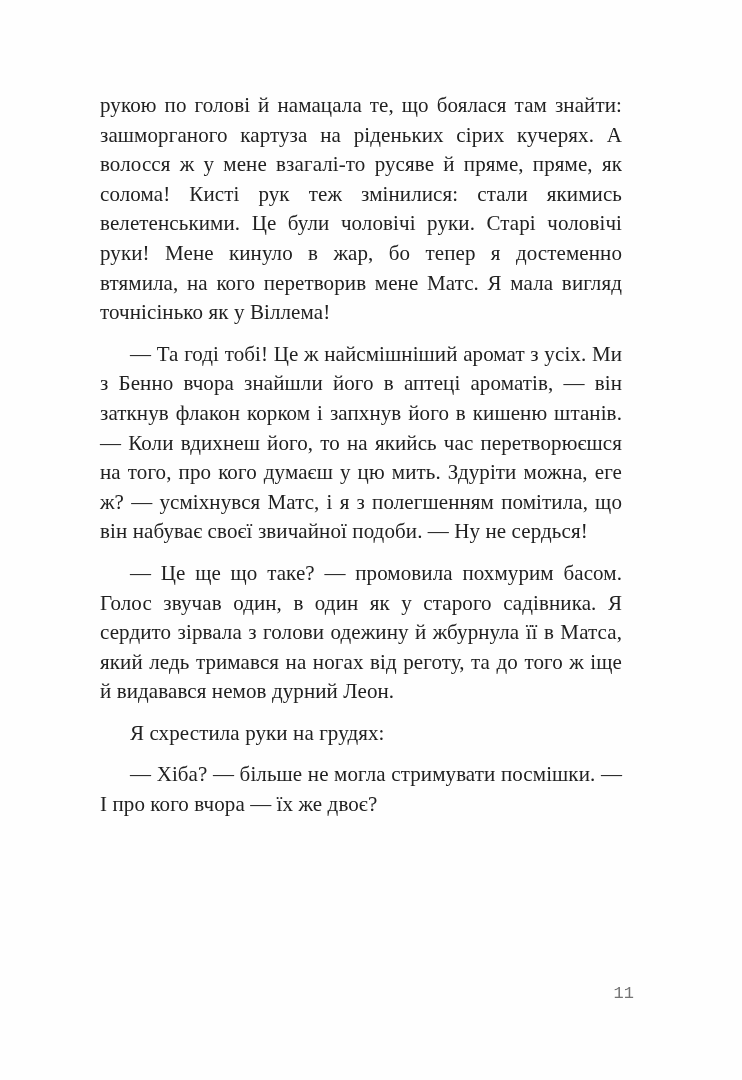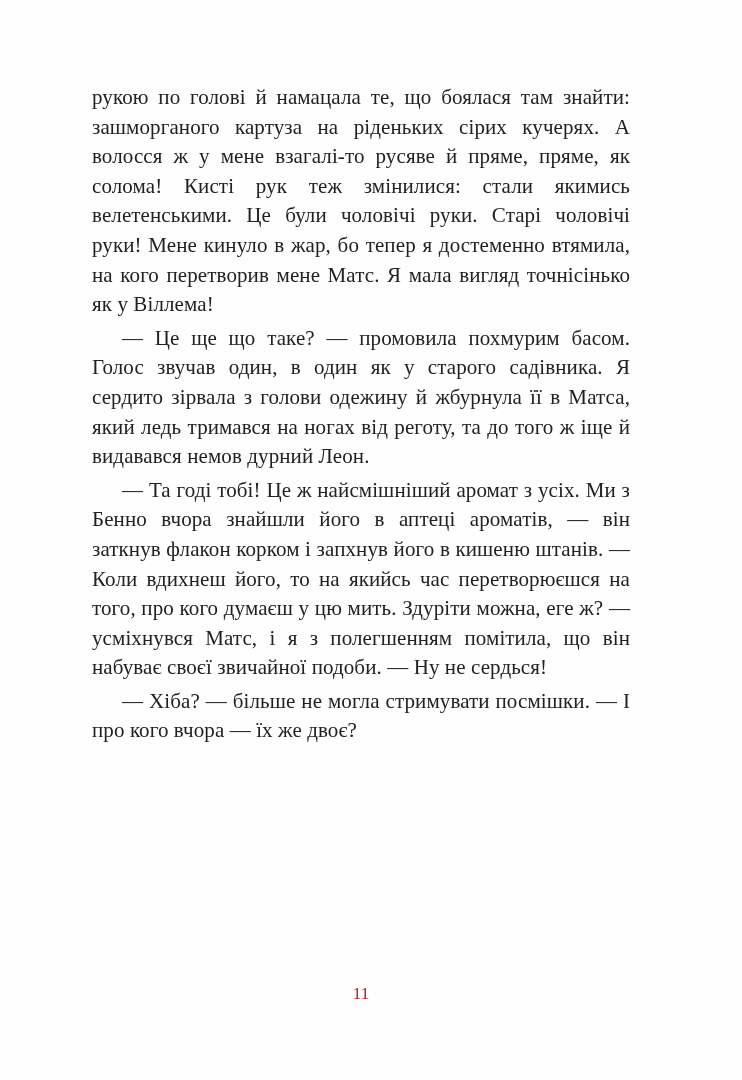--- a/index.html
+++ b/index.html
@@ -20,41 +20,42 @@
     top: 79px;
     width: 546px;
     font-family: "Liberation Serif", serif;
     font-size: 21px;
     line-height: 29.6px;
     color: #212121;
     text-align: justify;
     letter-spacing: 0.1px;
   }
   .text-block p {
-    margin: 4px;
+    margin: 12px;
     padding: 0;
   }
   .text-block p.indent {
     text-indent: 30px;
   }
   .page-number {
     position: absolute;
     left: 88px;
     top: 984px;
     width: 546px;
-    text-align: center;
-    font-family: Liberation Serif, serif;
+    text-align: right;
+    font-family: Liberation Mono, monospace;
     font-size: 17px;
-    color: #b91c1c;
+    color: #737373;
   }
 </style>
 </head>
 <body>
 
 <div class="book-page">
   <div class="text-block">
     <p>рукою по голові й намацала те, що боялася там знайти: зашморганого картуза на ріденьких сірих кучерях. А волосся ж у мене взагалі-то русяве й пряме, пряме, як солома! Кисті рук теж змінилися: стали якимись велетенськими. Це були чоловічі руки. Старі чоловічі руки! Мене кинуло в жар, бо тепер я достеменно втямила, на кого перетворив мене Матс. Я мала вигляд точнісінько як у Віллема!</p>
+    <p class="indent">— Та годі тобі! Це ж найсмішніший аромат з усіх. Ми з Бенно вчора знайшли його в аптеці ароматів, — він заткнув флакон корком і запхнув його в кишеню штанів. — Коли вдихнеш його, то на якийсь час перетворюєшся на того, про кого думаєш у цю мить. Здуріти можна, еге ж? — усміхнувся Матс, і я з полегшенням помітила, що він набуває своєї звичайної подоби. — Ну не сердься!</p>
     <p class="indent">— Це ще що таке? — промовила похмурим басом. Голос звучав один, в один як у старого садівника. Я сердито зірвала з голови одежину й жбурнула її в Матса, який ледь тримався на ногах від реготу, та до того ж іще й видавався немов дурний Леон.</p>
-    <p class="indent">— Та годі тобі! Це ж найсмішніший аромат з усіх. Ми з Бенно вчора знайшли його в аптеці ароматів, — він заткнув флакон корком і запхнув його в кишеню штанів. — Коли вдихнеш його, то на якийсь час перетворюєшся на того, про кого думаєш у цю мить. Здуріти можна, еге ж? — усміхнувся Матс, і я з полегшенням помітила, що він набуває своєї звичайної подоби. — Ну не сердься!</p>
+    <p class="indent">Я схрестила руки на грудях:</p>
     <p class="indent">— Хіба? — більше не могла стримувати посмішки. — І про кого вчора — їх же двоє?</p>
   </div>
   <div class="page-number">11</div>
 </div>
 
 </body></html>

